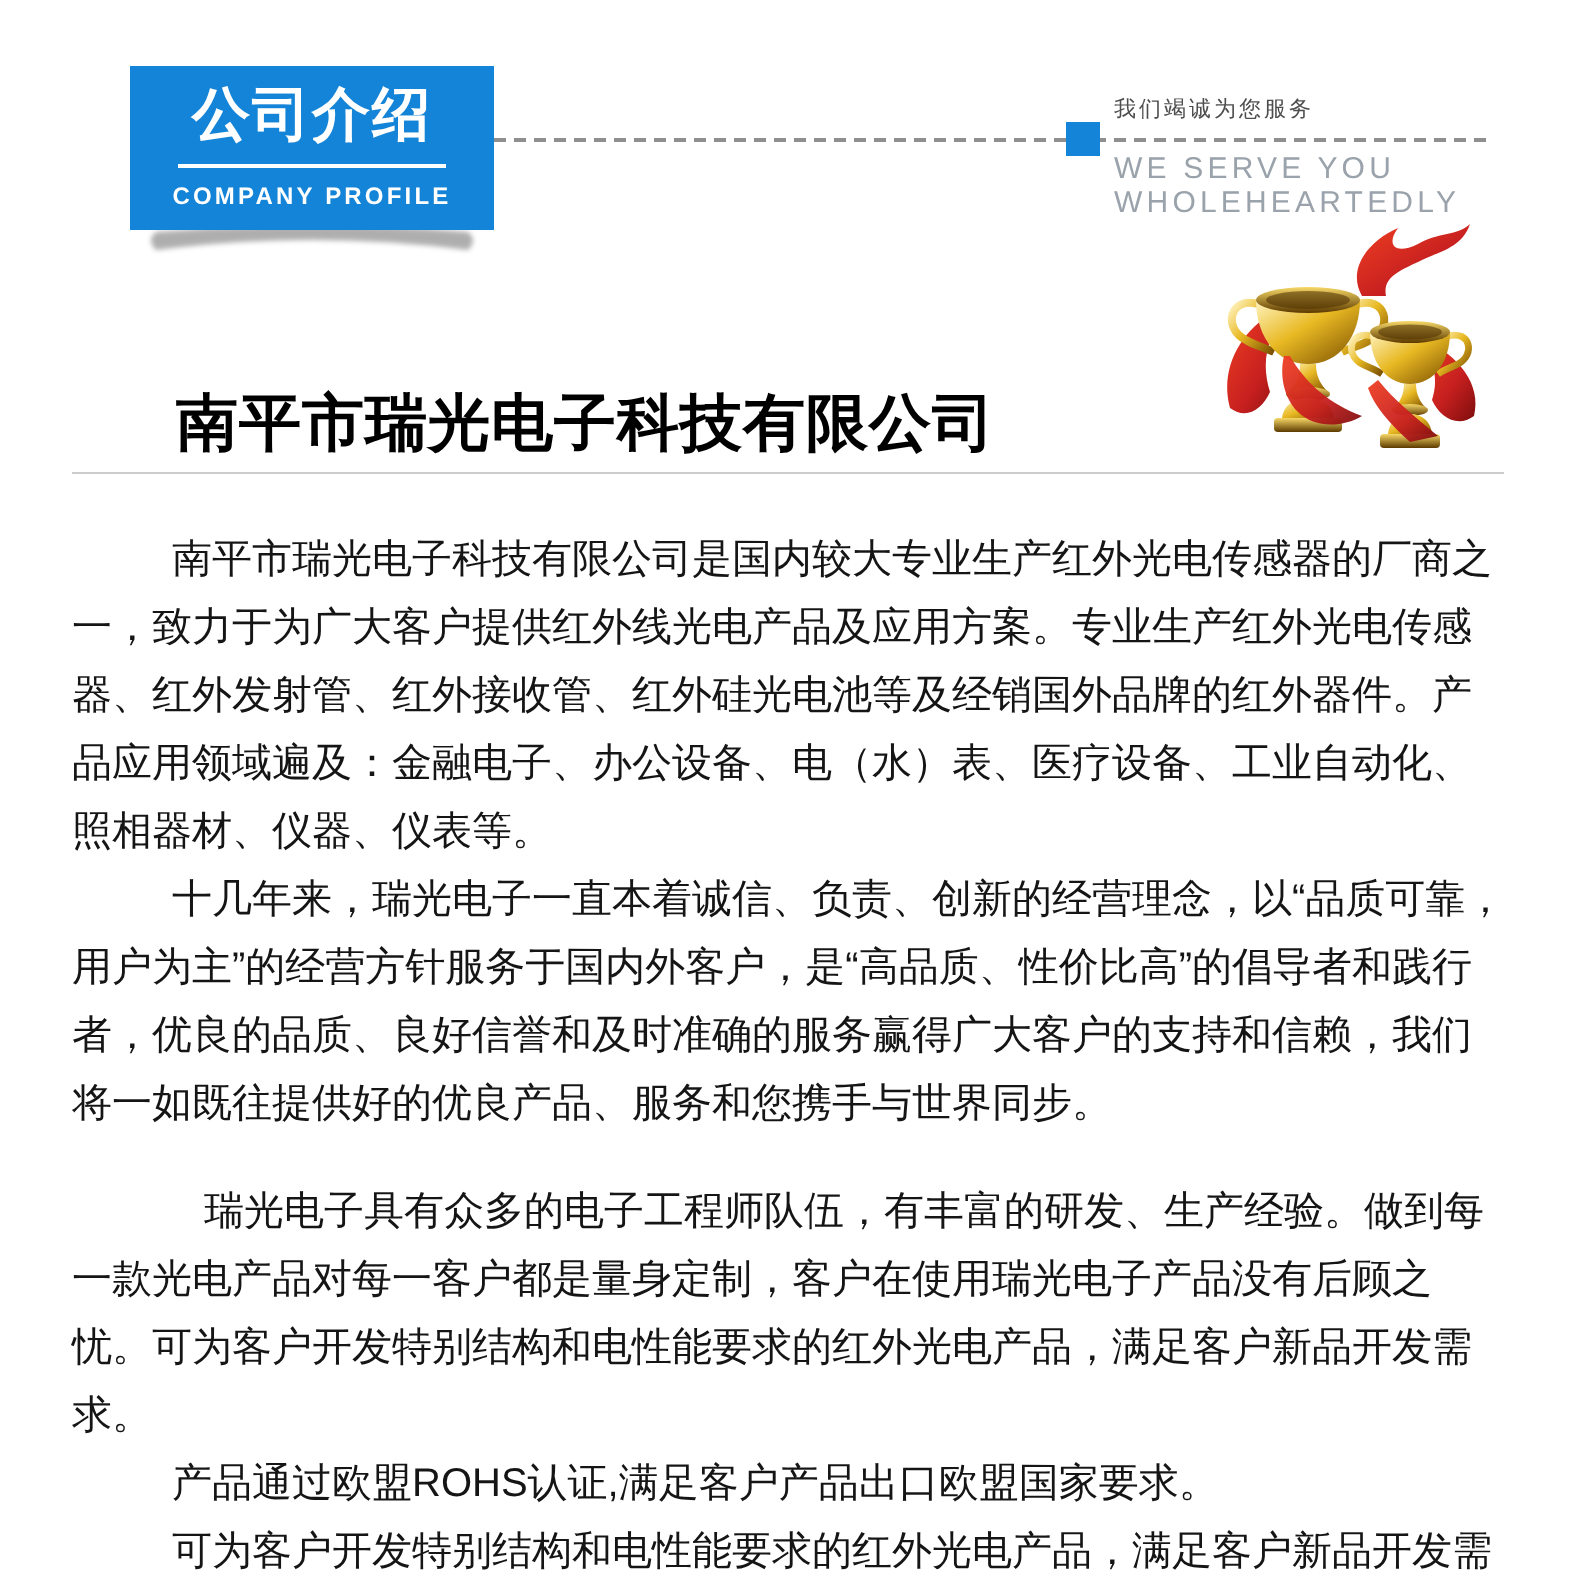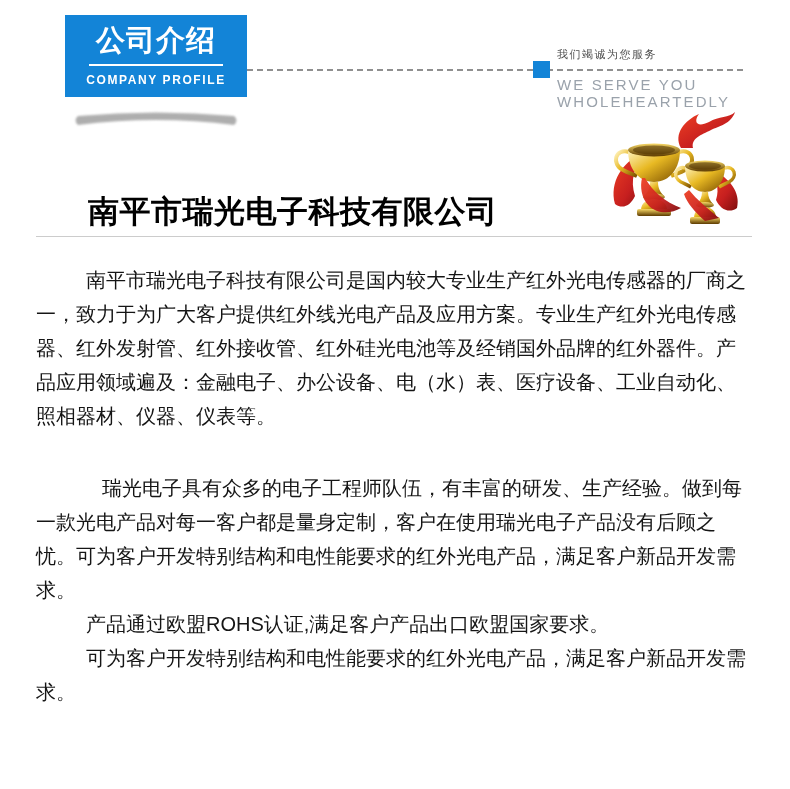--- a/index.html
+++ b/index.html
@@ -14,21 +14,21 @@
   html,body{background:#ffffff;}
   .page{
     position:relative;
     width:790px;height:789px;
     background:#ffffff;
     overflow:hidden;
     font-family:"Liberation Sans","DejaVu Sans",sans-serif;
   }
   
   .banner{
-    position:absolute;left:65px;top:15px;
+    position:absolute;left:65px;top:33px;
     width:182px;height:82px;
     background:var(--accent-blue,#1384d7);
     color:#ffffff;
     display:flex;flex-direction:column;align-items:center;justify-content:center;
     z-index:3;
   }
   .banner-title{font-size:29px;font-weight:bold;letter-spacing:1px;line-height:1;}
   .banner-rule{width:134px;height:2px;background:#ffffff;margin:9px 0 7px 0;}
   .banner-sub{font-size:12px;letter-spacing:1.6px;font-weight:bold;}
   .banner-shadow{position:absolute;left:68px;top:112px;width:176px;height:22px;z-index:1;
@@ -62,21 +62,21 @@
     background:var(--rule-gray,#cccccc);
   }
   
   .body-copy{
     position:absolute;left:36px;top:263px;width:718px;
     font-size:20px;line-height:34px;color:var(--body-text,#151515);
     text-align:left;
   }
   .body-copy p{text-indent:2.5em;}
   .body-copy p.deep-indent{text-indent:3.3em;}
-  .body-copy p.gap-before{margin-top:38px;}
+  .body-copy p.gap-before{margin-top:20px;}
 </style>
 </head>
 <body>
 
 <div class="page">
 
   <div class="banner">
     <div class="banner-title">公司介绍</div>
     <div class="banner-rule"></div>
     <div class="banner-sub">COMPANY PROFILE</div>
@@ -137,18 +137,19 @@
     <rect x="89" y="109" width="30" height="7" rx="2" fill="url(#goldDark)"></rect>
 
     <path d="M88,82 C96,92 106,100 118,110 L104,113 C94,104 86,95 83,86 Z" fill="url(#red)" opacity="0.95"></path>
   </svg>
 
   <h1 class="company-title">南平市瑞光电子科技有限公司</h1>
   <div class="title-rule"></div>
 
   <div class="body-copy">
     <p>南平市瑞光电子科技有限公司是国内较大专业生产红外光电传感器的厂商之一，致力于为广大客户提供红外线光电产品及应用方案。专业生产红外光电传感器、红外发射管、红外接收管、红外硅光电池等及经销国外品牌的红外器件。产品应用领域遍及：金融电子、办公设备、电（水）表、医疗设备、工业自动化、照相器材、仪器、仪表等。</p>
+    <p>十几年来，瑞光电子一直本着诚信、负责、创新的经营理念，以“品质可靠，用户为主”的经营方针服务于国内外客户，是“高品质、性价比高”的倡导者和践行者，优良的品质、良好信誉和及时准确的服务赢得广大客户的支持和信赖，我们将一如既往提供好的优良产品、服务和您携手与世界同步。</p>
     <p class="deep-indent gap-before">瑞光电子具有众多的电子工程师队伍，有丰富的研发、生产经验。做到每一款光电产品对每一客户都是量身定制，客户在使用瑞光电子产品没有后顾之忧。可为客户开发特别结构和电性能要求的红外光电产品，满足客户新品开发需求。</p>
     <p>产品通过欧盟ROHS认证,满足客户产品出口欧盟国家要求。</p>
     <p>可为客户开发特别结构和电性能要求的红外光电产品，满足客户新品开发需求。</p>
   </div>
 
 </div>
 
 </body></html>

